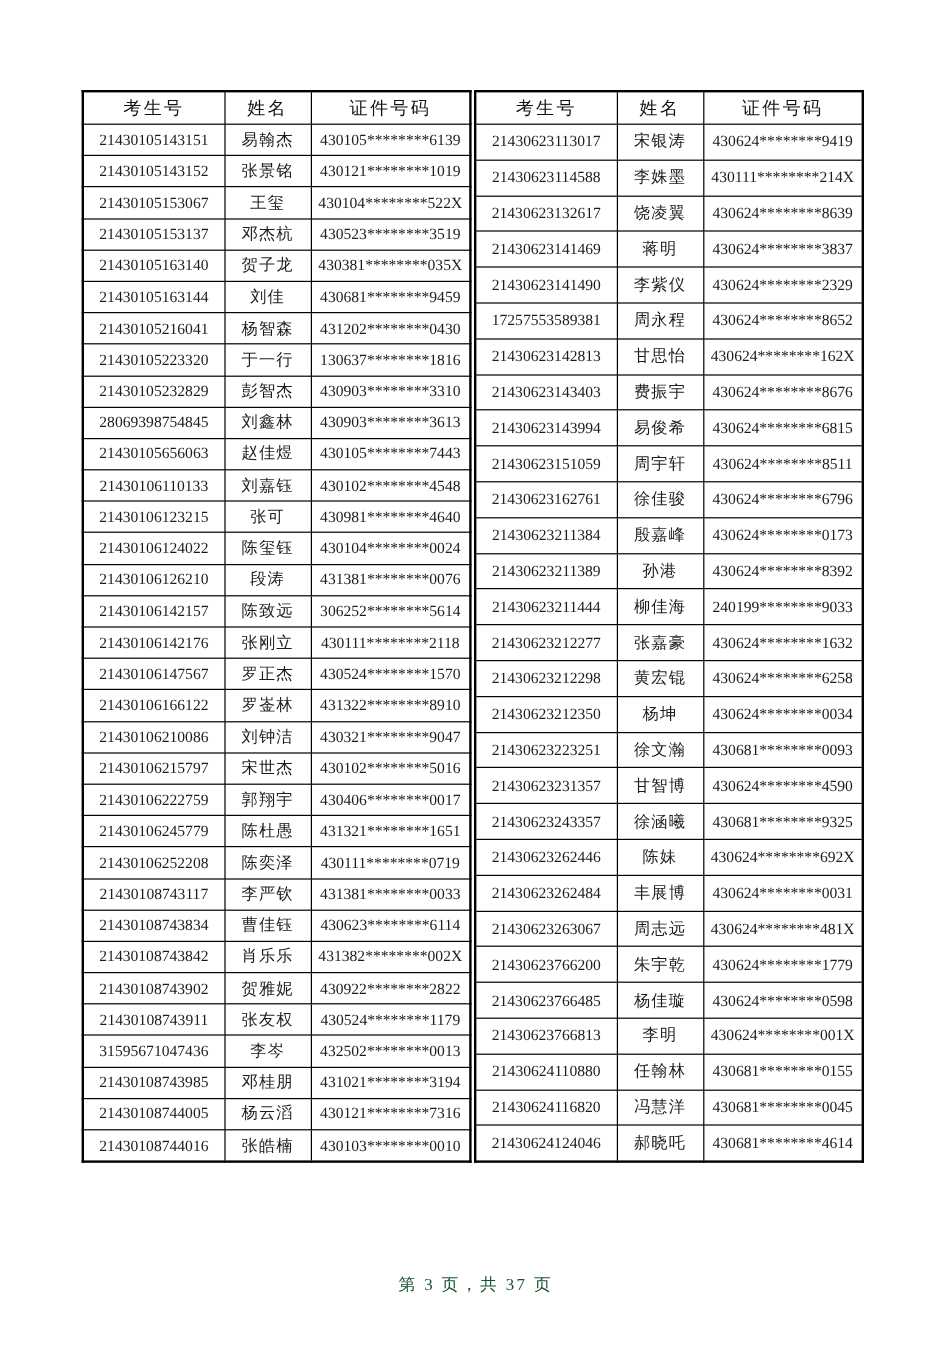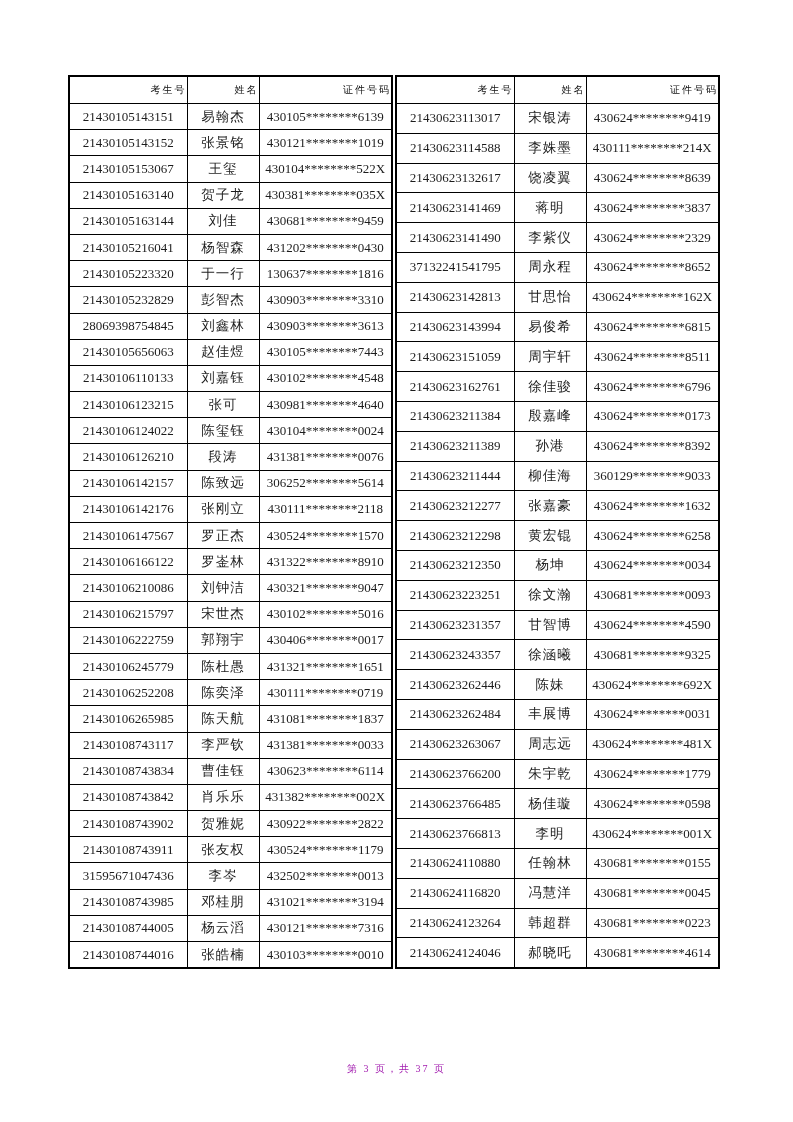--- a/index.html
+++ b/index.html
@@ -27,24 +27,24 @@
     border-collapse: collapse;
     table-layout: fixed;
     border: 2px solid #000000;
   }
   table.roster col.col-examid { width: 118px; }
   table.roster col.col-name   { width: 72px;  }
   table.roster col.col-idnum  { width: 133px; }
   table.roster th {
     border: 1px solid #000000;
     height: 26px;
-    font-size: 10px;
+    font-size: 15px;
     font-weight: normal;
     letter-spacing: 2px;
-    text-align: right;
+    text-align: center;
     vertical-align: middle;
     padding: 0;
     color: #111111;
   }
   table.roster td {
     border: 1px solid #000000;
     height: 25.2px;
     font-size: 13px;
     text-align: center;
     vertical-align: middle;
@@ -52,23 +52,23 @@
     white-space: nowrap;
     color: #1c1c1c;
   }
   table.roster td.name-cell { font-size: 13.5px; letter-spacing: 1px; }
   .footer {
     position: absolute;
     left: 0;
     top: 1062px;
     width: 100%;
     text-align: center;
-    font-size: 10px;
+    font-size: 14px;
     letter-spacing: 2px;
-    color: #a21caf;
+    color: #14532d;
   }
 </style>
 </head>
 <body>
 
 <div class="page">
 
   <div class="tables-wrap">
 
     <table class="roster">
@@ -94,20 +94,25 @@
             <td>21430105143152</td>
             <td class="name-cell">张景铭</td>
             <td>430121********1019</td>
           </tr>
           <tr>
             <td>21430105153067</td>
             <td class="name-cell">王玺</td>
             <td>430104********522X</td>
           </tr>
           <tr>
+            <td>21430105153137</td>
+            <td class="name-cell">邓杰杭</td>
+            <td>430523********3519</td>
+          </tr>
+          <tr>
             <td>21430105163140</td>
             <td class="name-cell">贺子龙</td>
             <td>430381********035X</td>
           </tr>
           <tr>
             <td>21430105163144</td>
             <td class="name-cell">刘佳</td>
             <td>430681********9459</td>
           </tr>
           <tr>
@@ -192,25 +197,20 @@
           </tr>
           <tr>
             <td>21430106245779</td>
             <td class="name-cell">陈杜愚</td>
             <td>431321********1651</td>
           </tr>
           <tr>
             <td>21430106252208</td>
             <td class="name-cell">陈奕泽</td>
             <td>430111********0719</td>
-          </tr>
-          <tr>
-            <td>21430106265985</td>
-            <td class="name-cell">陈天航</td>
-            <td>431081********1837</td>
           </tr>
           <tr>
             <td>21430108743117</td>
             <td class="name-cell">李严钦</td>
             <td>431381********0033</td>
           </tr>
           <tr>
             <td>21430108743834</td>
             <td class="name-cell">曹佳钰</td>
             <td>430623********6114</td>
@@ -286,30 +286,35 @@
             <td>21430623141469</td>
             <td class="name-cell">蒋明</td>
             <td>430624********3837</td>
           </tr>
           <tr>
             <td>21430623141490</td>
             <td class="name-cell">李紫仪</td>
             <td>430624********2329</td>
           </tr>
           <tr>
-            <td>37132241541795</td>
+            <td>17257553589381</td>
             <td class="name-cell">周永程</td>
             <td>430624********8652</td>
           </tr>
           <tr>
             <td>21430623142813</td>
             <td class="name-cell">甘思怡</td>
             <td>430624********162X</td>
           </tr>
           <tr>
+            <td>21430623143403</td>
+            <td class="name-cell">费振宇</td>
+            <td>430624********8676</td>
+          </tr>
+          <tr>
             <td>21430623143994</td>
             <td class="name-cell">易俊希</td>
             <td>430624********6815</td>
           </tr>
           <tr>
             <td>21430623151059</td>
             <td class="name-cell">周宇轩</td>
             <td>430624********8511</td>
           </tr>
           <tr>
@@ -323,21 +328,21 @@
             <td>430624********0173</td>
           </tr>
           <tr>
             <td>21430623211389</td>
             <td class="name-cell">孙港</td>
             <td>430624********8392</td>
           </tr>
           <tr>
             <td>21430623211444</td>
             <td class="name-cell">柳佳海</td>
-            <td>360129********9033</td>
+            <td>240199********9033</td>
           </tr>
           <tr>
             <td>21430623212277</td>
             <td class="name-cell">张嘉豪</td>
             <td>430624********1632</td>
           </tr>
           <tr>
             <td>21430623212298</td>
             <td class="name-cell">黄宏锟</td>
             <td>430624********6258</td>
@@ -396,25 +401,20 @@
             <td>21430624110880</td>
             <td class="name-cell">任翰林</td>
             <td>430681********0155</td>
           </tr>
           <tr>
             <td>21430624116820</td>
             <td class="name-cell">冯慧洋</td>
             <td>430681********0045</td>
           </tr>
           <tr>
-            <td>21430624123264</td>
-            <td class="name-cell">韩超群</td>
-            <td>430681********0223</td>
-          </tr>
-          <tr>
             <td>21430624124046</td>
             <td class="name-cell">郝晓吒</td>
             <td>430681********4614</td>
           </tr>
         </tbody>
     </table>
 
   </div>
 
   <div class="footer">第 3 页，共 37 页</div>

